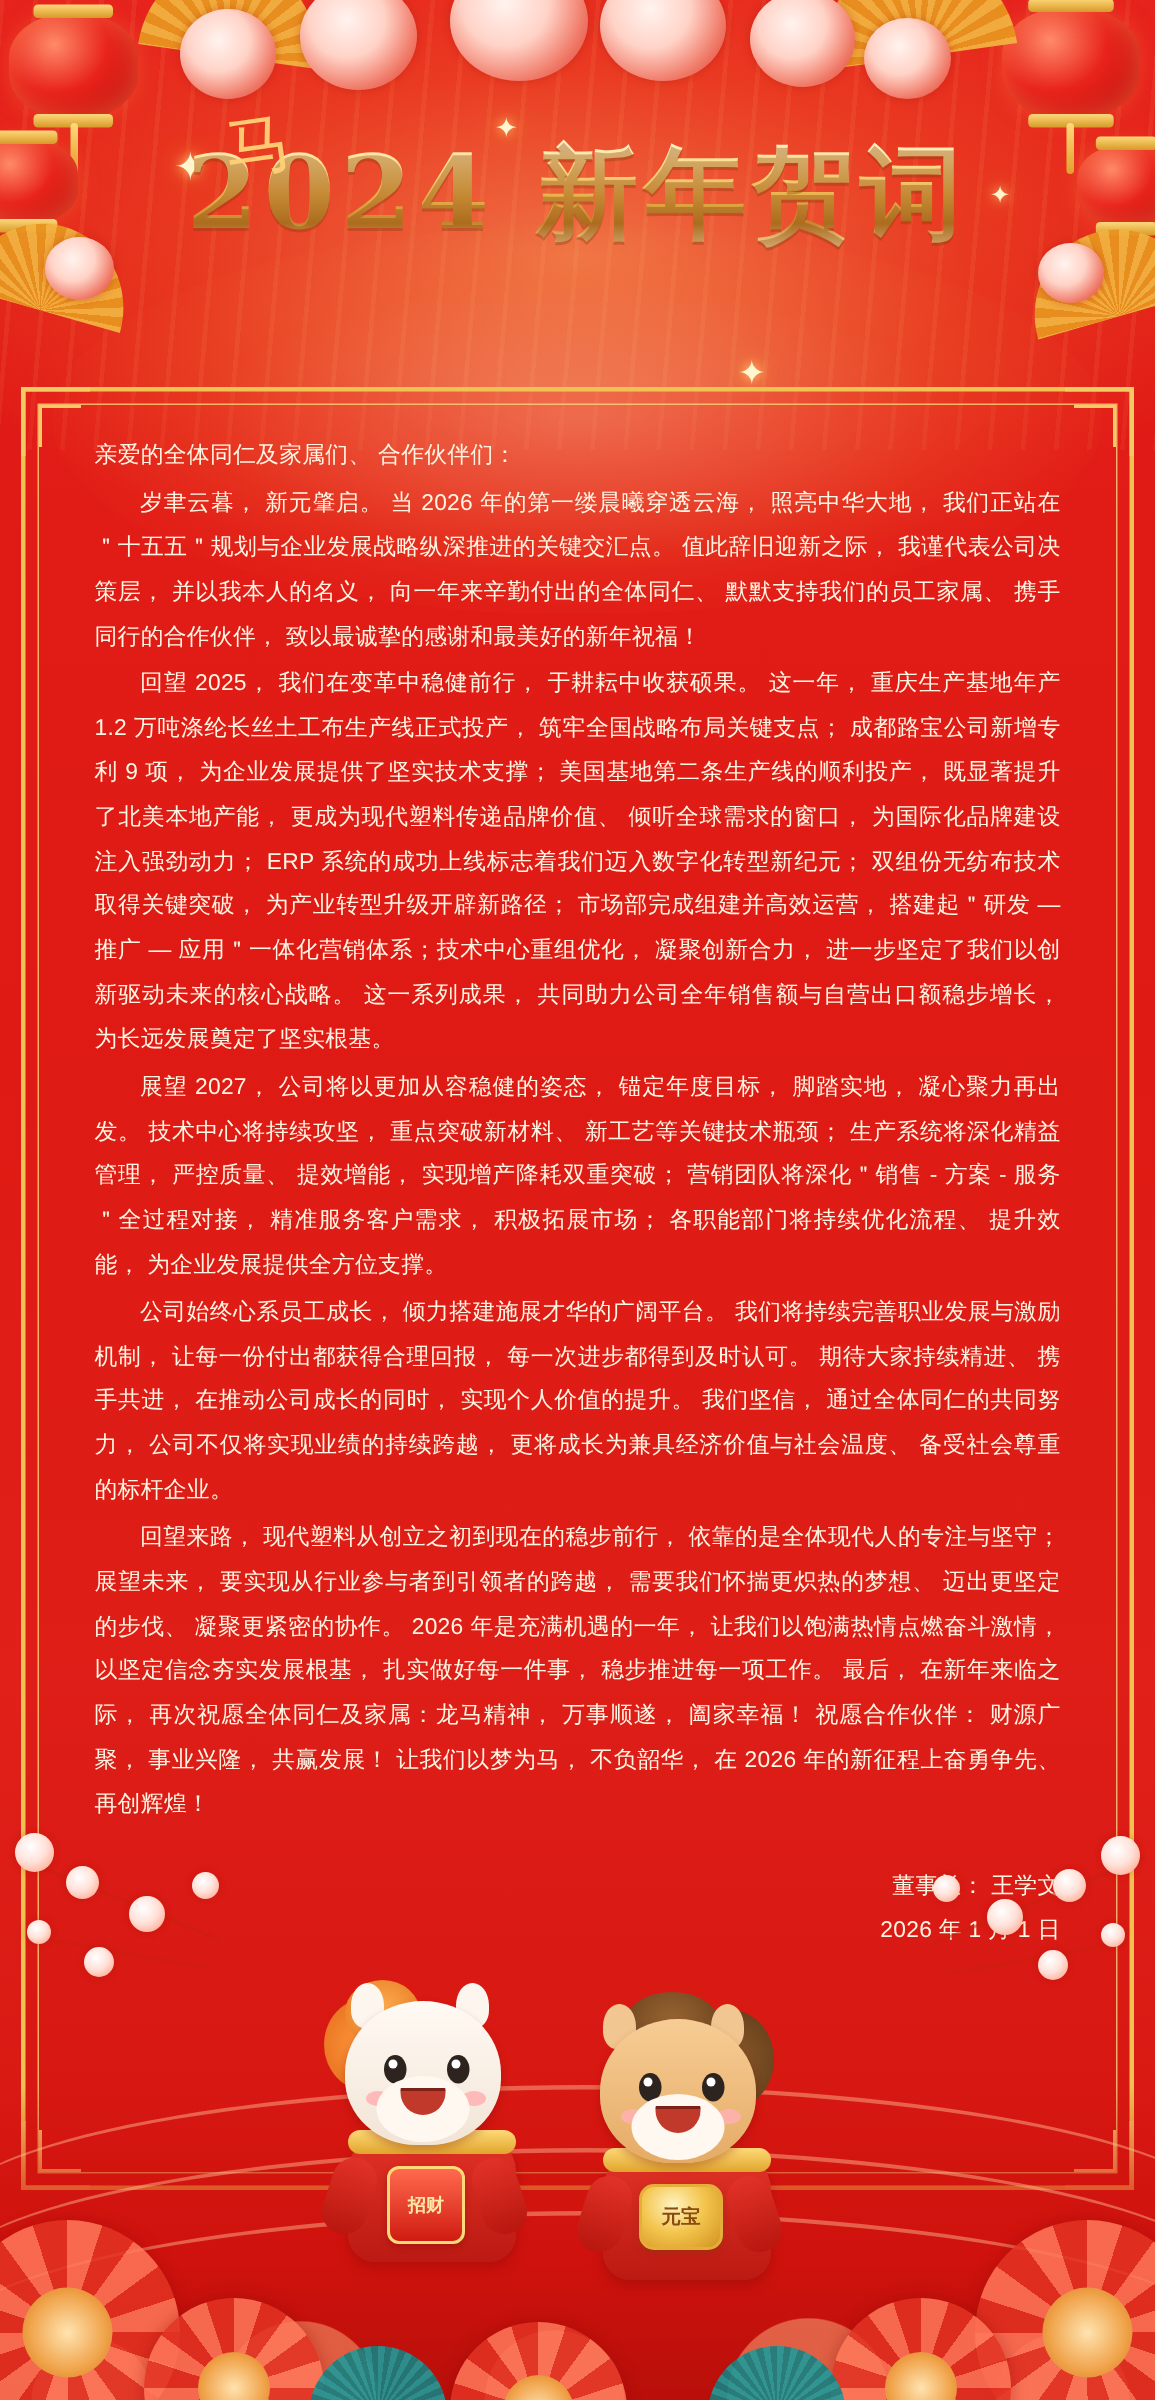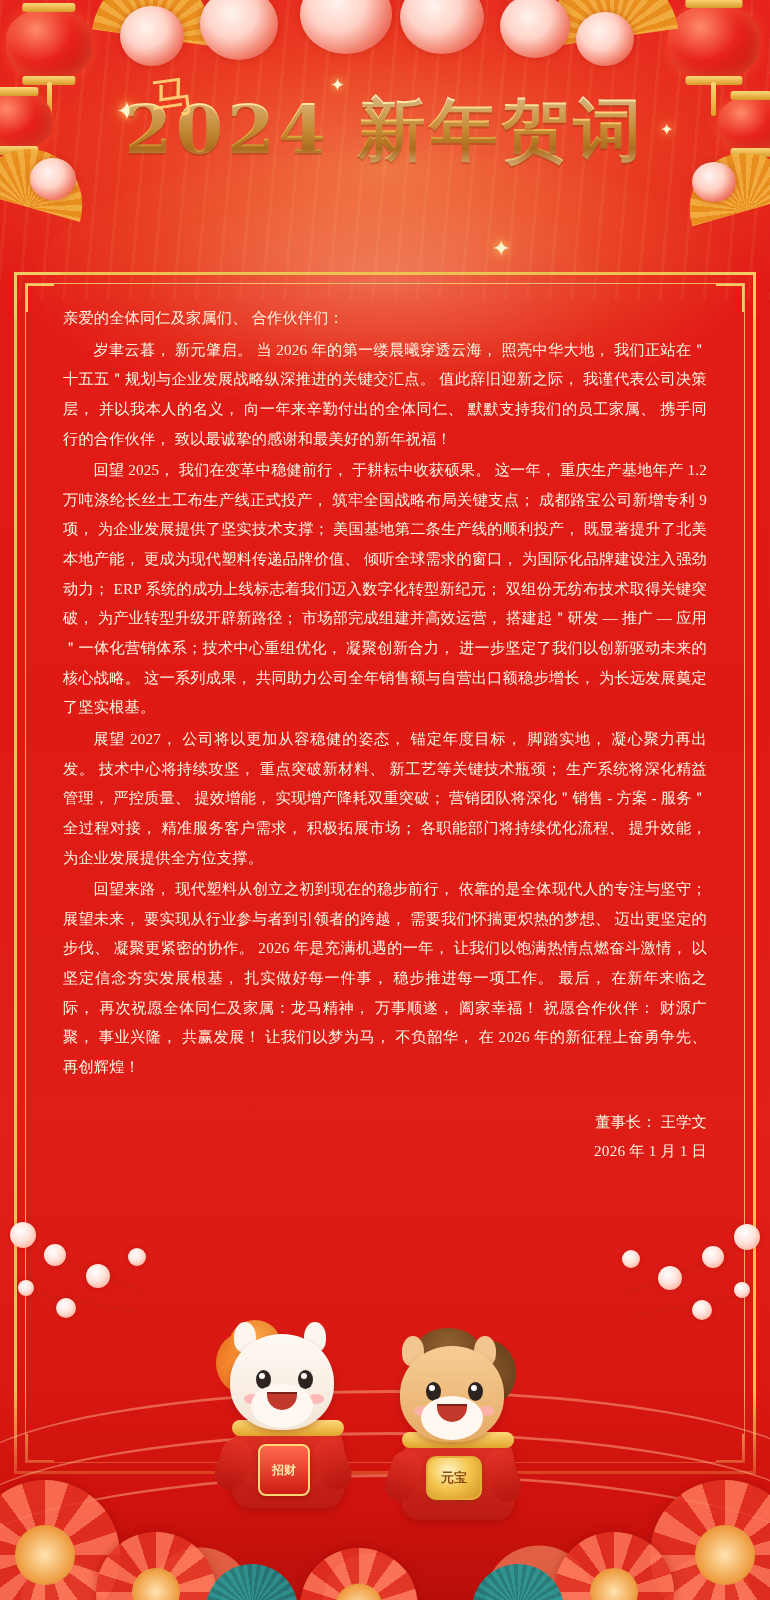--- a/index.html
+++ b/index.html
@@ -100,25 +100,24 @@
     transform: rotate(-8deg);
   }
   .spark {
     position: absolute; color: #fff6cf; pointer-events: none;
     text-shadow: 0 0 8px #ffd277, 0 0 16px #ffae3a;
   }
 
   
   .panel {
     position: absolute;
-    left: 14px; top: 272px;
+    left: 14px; top: 258px;
     width: 742px; height: 1202px;
     border: 3px solid #f0c252;
     background: linear-gradient(180deg, rgba(234,36,28,0.18), rgba(205,14,10,0.20));
-    font-family: Liberation Serif, serif;
   }
   .panel-inner {
     position: absolute; left: 8px; top: 8px; right: 8px; bottom: 8px;
     border: 1px solid rgba(247,212,122,0.8);
   }
   .corner {
     position: absolute; width: 46px; height: 46px;
     border: 3px solid #f3cb63;
   }
   .corner.tl { left: -3px; top: -3px; border-right: none; border-bottom: none; }
@@ -327,20 +326,21 @@
   <div class="corner tl"></div>
   <div class="corner tr"></div>
   <div class="corner bl"></div>
   <div class="corner br"></div>
 
   <div class="letter">
     <p class="no-indent">亲爱的全体同仁及家属们、 合作伙伴们：</p>
     <p>岁聿云暮， 新元肇启。 当 2026 年的第一缕晨曦穿透云海， 照亮中华大地， 我们正站在＂十五五＂规划与企业发展战略纵深推进的关键交汇点。 值此辞旧迎新之际， 我谨代表公司决策层， 并以我本人的名义， 向一年来辛勤付出的全体同仁、 默默支持我们的员工家属、 携手同行的合作伙伴， 致以最诚挚的感谢和最美好的新年祝福！</p>
     <p>回望 2025， 我们在变革中稳健前行， 于耕耘中收获硕果。 这一年， 重庆生产基地年产 1.2 万吨涤纶长丝土工布生产线正式投产， 筑牢全国战略布局关键支点； 成都路宝公司新增专利 9 项， 为企业发展提供了坚实技术支撑； 美国基地第二条生产线的顺利投产， 既显著提升了北美本地产能， 更成为现代塑料传递品牌价值、 倾听全球需求的窗口， 为国际化品牌建设注入强劲动力； ERP 系统的成功上线标志着我们迈入数字化转型新纪元； 双组份无纺布技术取得关键突破， 为产业转型升级开辟新路径； 市场部完成组建并高效运营， 搭建起＂研发 — 推广 — 应用＂一体化营销体系；技术中心重组优化， 凝聚创新合力， 进一步坚定了我们以创新驱动未来的核心战略。 这一系列成果， 共同助力公司全年销售额与自营出口额稳步增长， 为长远发展奠定了坚实根基。</p>
     <p>展望 2027， 公司将以更加从容稳健的姿态， 锚定年度目标， 脚踏实地， 凝心聚力再出发。 技术中心将持续攻坚， 重点突破新材料、 新工艺等关键技术瓶颈； 生产系统将深化精益管理， 严控质量、 提效增能， 实现增产降耗双重突破； 营销团队将深化＂销售 - 方案 - 服务＂全过程对接， 精准服务客户需求， 积极拓展市场； 各职能部门将持续优化流程、 提升效能， 为企业发展提供全方位支撑。</p>
+    <p>公司始终心系员工成长， 倾力搭建施展才华的广阔平台。 我们将持续完善职业发展与激励机制， 让每一份付出都获得合理回报， 每一次进步都得到及时认可。 期待大家持续精进、 携手共进， 在推动公司成长的同时， 实现个人价值的提升。 我们坚信， 通过全体同仁的共同努力， 公司不仅将实现业绩的持续跨越， 更将成长为兼具经济价值与社会温度、 备受社会尊重的标杆企业。</p>
     <p>回望来路， 现代塑料从创立之初到现在的稳步前行， 依靠的是全体现代人的专注与坚守； 展望未来， 要实现从行业参与者到引领者的跨越， 需要我们怀揣更炽热的梦想、 迈出更坚定的步伐、 凝聚更紧密的协作。 2026 年是充满机遇的一年， 让我们以饱满热情点燃奋斗激情， 以坚定信念夯实发展根基， 扎实做好每一件事， 稳步推进每一项工作。 最后， 在新年来临之际， 再次祝愿全体同仁及家属：龙马精神， 万事顺遂， 阖家幸福！ 祝愿合作伙伴： 财源广聚， 事业兴隆， 共赢发展！ 让我们以梦为马， 不负韶华， 在 2026 年的新征程上奋勇争先、 再创辉煌！</p>
     <div class="sign">
       <div>董事长： 王学文</div>
       <div>2026 年 1 月 1 日</div>
     </div>
   </div>
 </div>
 
 <div class="bottom-band">
 

